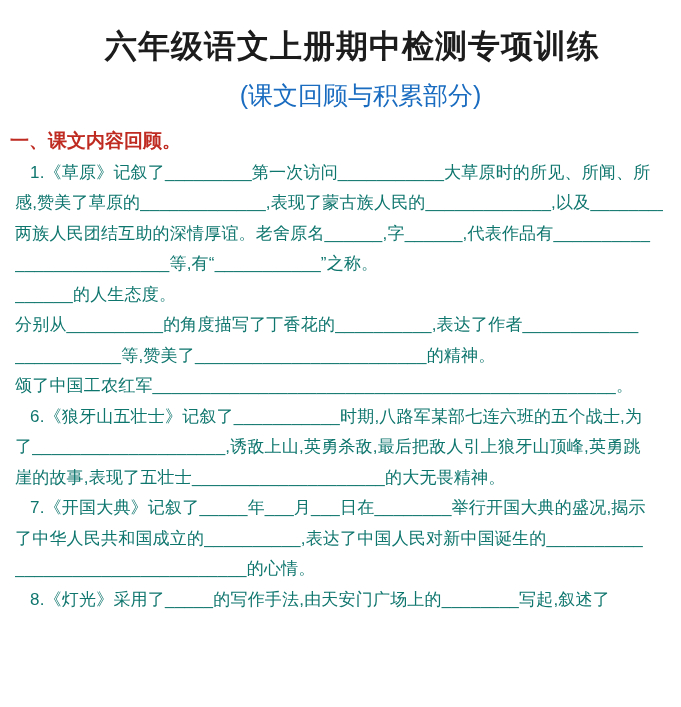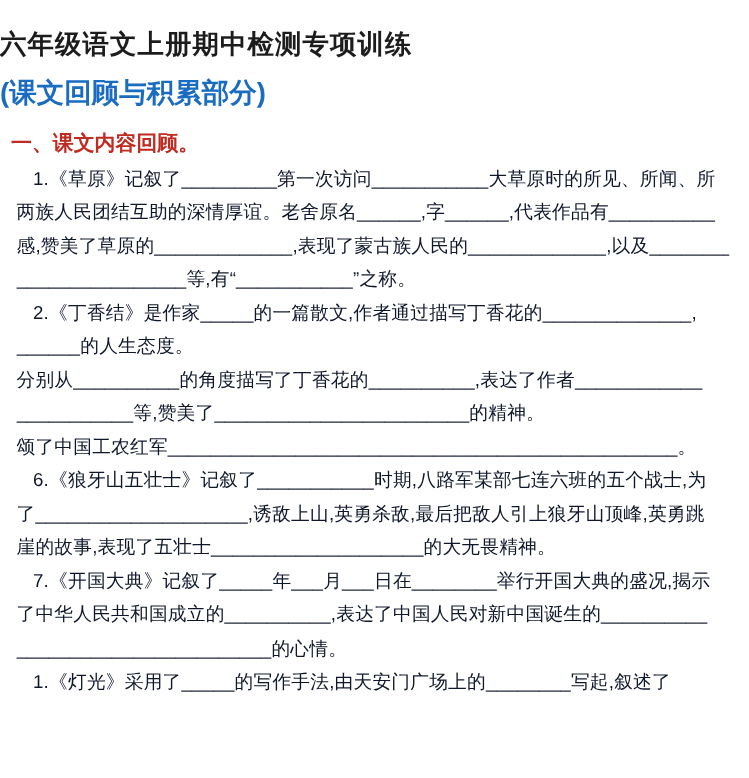--- a/index.html
+++ b/index.html
@@ -8,32 +8,34 @@
     height: 707px;
     background: #ffffff;
     overflow: hidden;
     position: relative;
     font-family: "Liberation Sans", sans-serif;
     color: #222222;
     box-sizing: border-box;
   }
   .title {
     padding-top: 26px;
-    text-align: left;
-    font-size: 24px;
+    text-align: center;
+    font-size: 32px;
     font-weight: bold;
     letter-spacing: 1px;
     line-height: 1.25;
+    margin-left: 24px;
   }
   .subtitle {
     margin-top: 14px;
-    text-align: left;
+    text-align: center;
     font-size: 25px;
-    font-weight: bold;
+    font-weight: normal;
     line-height: 1.2;
+    padding-left: 40px;
   }
   .section-heading {
     margin: 20px 20px 0 15px;
     font-size: 19px;
     font-weight: bold;
     line-height: 1.2;
   }
   .content {
     margin: 5px 18px 0 15px;
     font-size: 17px;
@@ -48,45 +50,44 @@
   }
   .line.first { text-indent: 15px; }
 </style>
 </head>
 <body>
 
 <div class="page">
   <div class="title" style="color: rgb(28, 28, 28);">六年级语文上册期中检测专项训练</div>
   <div class="subtitle" style="color: rgb(26, 108, 192);">(课文回顾与积累部分)</div>
   <div class="section-heading" style="color: rgb(191, 42, 33); margin-left: 10px;">一、课文内容回顾。</div>
-  <div class="content" style="color: #0f172a;">
+  <div class="content" style="color: #0f766e;">
       <div class="question">
         <div class="line first">1.《草原》记叙了_________第一次访问___________大草原时的所见、所闻、所</div>
+        <div class="line">感,赞美了草原的_____________,表现了蒙古族人民的_____________,以及________</div>
         <div class="line">两族人民团结互助的深情厚谊。老舍原名______,字______,代表作品有__________</div>
-        <div class="line">感,赞美了草原的_____________,表现了蒙古族人民的_____________,以及________</div>
         <div class="line">________________等,有“___________”之称。</div>
       </div>
       <div class="question">
-        <div class="line first">2.《丁香结》是作家_____的一篇散文,作者通过描写丁香花的______________,</div>
         <div class="line">______的人生态度。</div>
         <div class="line">分别从__________的角度描写了丁香花的__________,表达了作者____________</div>
       </div>
       <div class="question">
         <div class="line">___________等,赞美了________________________的精神。</div>
       </div>
       <div class="question">
         <div class="line">颂了中国工农红军________________________________________________。</div>
       </div>
       <div class="question">
         <div class="line first">6.《狼牙山五壮士》记叙了___________时期,八路军某部七连六班的五个战士,为</div>
         <div class="line">了____________________,诱敌上山,英勇杀敌,最后把敌人引上狼牙山顶峰,英勇跳</div>
         <div class="line">崖的故事,表现了五壮士____________________的大无畏精神。</div>
       </div>
       <div class="question">
         <div class="line first">7.《开国大典》记叙了_____年___月___日在________举行开国大典的盛况,揭示</div>
         <div class="line">了中华人民共和国成立的__________,表达了中国人民对新中国诞生的__________</div>
         <div class="line">________________________的心情。</div>
       </div>
       <div class="question">
-        <div class="line first">1.《灯光》采用了_____的写作手法,由天安门广场上的________写起,叙述了</div>
+        <div class="line first">8.《灯光》采用了_____的写作手法,由天安门广场上的________写起,叙述了</div>
       </div>
     </div>
 </div>
 
 </body></html>

